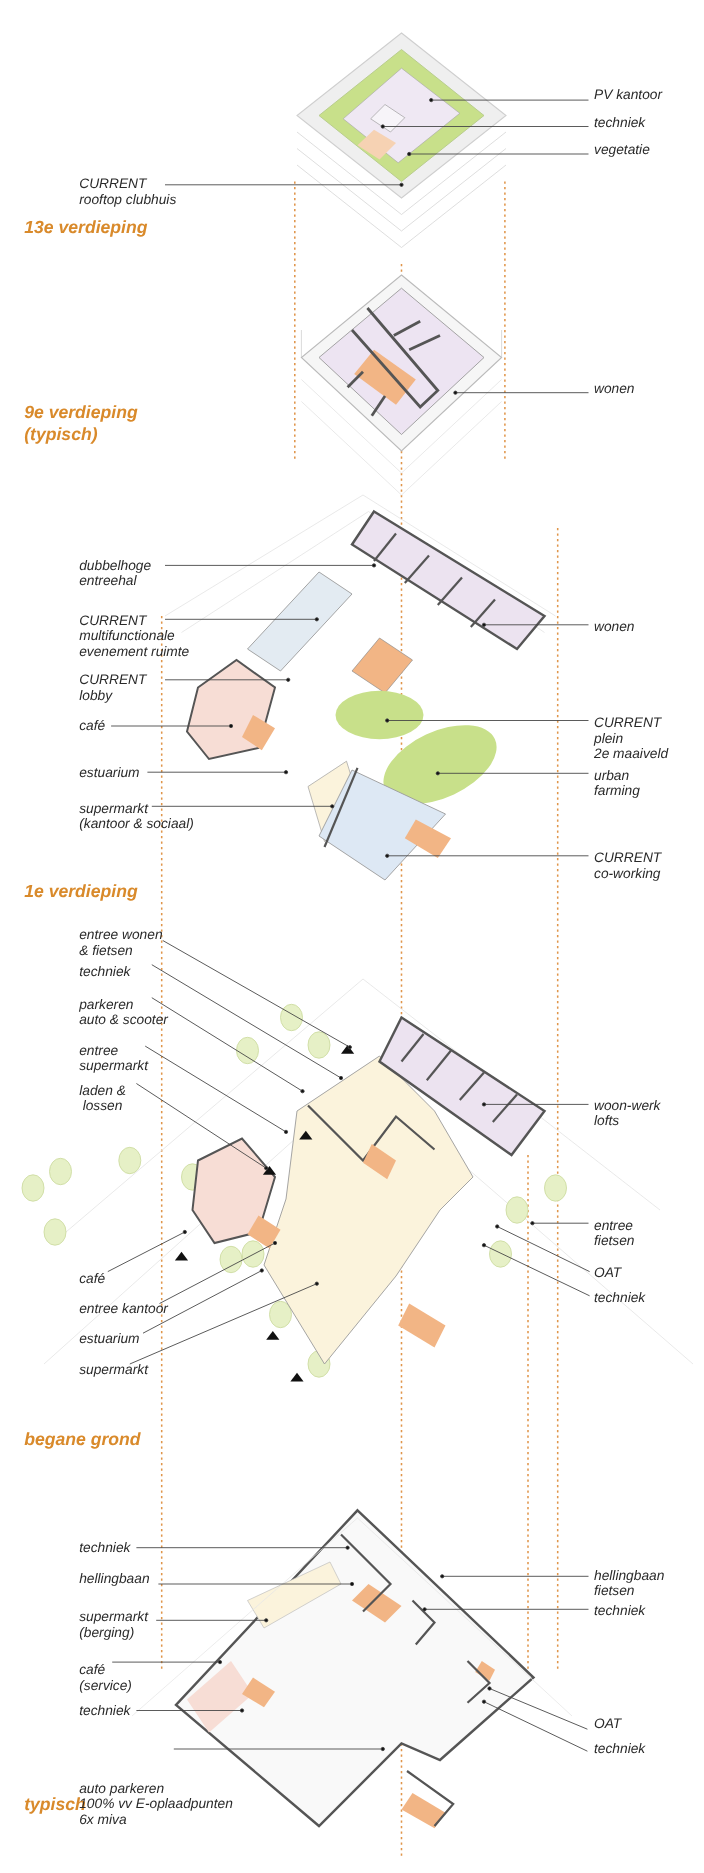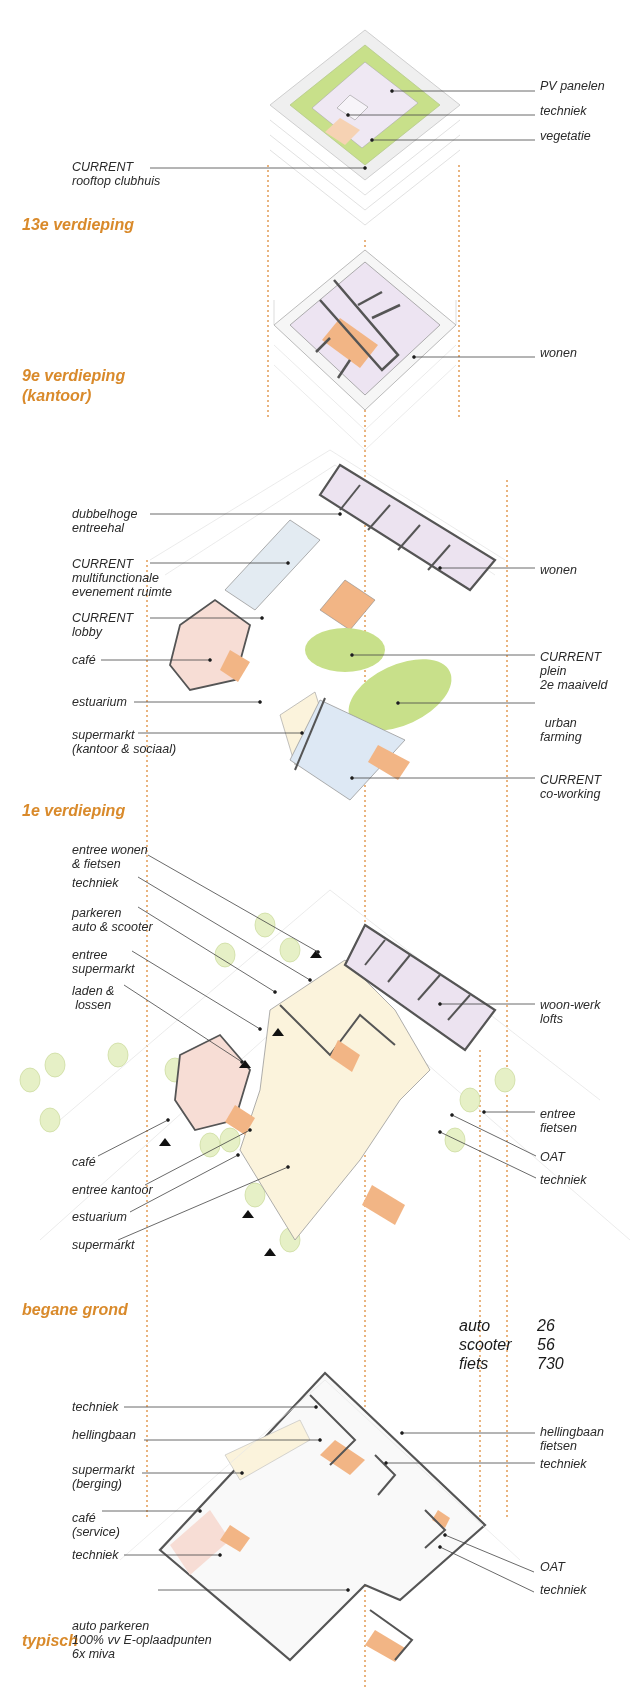--- a/index.html
+++ b/index.html
@@ -236,51 +236,51 @@
         <line x1="386" y1="1463" x2="535" y2="1463"></line>
         <circle cx="386" cy="1463" r="1.5" fill="#111"></circle>
         <line x1="445" y1="1535" x2="534" y2="1572"></line>
         <circle cx="445" cy="1535" r="1.5" fill="#111"></circle>
         <line x1="440" y1="1547" x2="534" y2="1592"></line>
         <circle cx="440" cy="1547" r="1.5" fill="#111"></circle>
       </g>
   </svg>
 
   <div id="titles">
-      <div class="floor-title" style="left: 22px; top: 198px; margin-top: 17px;">13e verdieping</div>
+      <div class="floor-title" style="left: 22px; top: 198px;">13e verdieping</div>
       <div class="floor-title" style="left: 22px; top: 366px;">9e verdieping
-(kantoor)</div>
+(typisch)</div>
       <div class="floor-title" style="left: 22px; top: 801px;">1e verdieping</div>
       <div class="floor-title" style="left: 22px; top: 1284px; margin-top: 16px;">begane grond</div>
       <div class="floor-title" style="left: 22px; top: 1631px;">typisch</div>
     </div>
 
   <div id="labels">
-      <div class="lbl right" style="left: 540px; top: 79px;">PV panelen</div>
+      <div class="lbl right" style="left: 540px; top: 79px;">PV kantoor</div>
       <div class="lbl right" style="left: 540px; top: 104px;">techniek</div>
       <div class="lbl right" style="left: 540px; top: 129px;">vegetatie</div>
       <div class="lbl left" style="left: 72px; top: 160px;">CURRENT
 rooftop clubhuis</div>
       <div class="lbl right" style="left: 540px; top: 346px;">wonen</div>
       <div class="lbl left" style="left: 72px; top: 507px;">dubbelhoge
 entreehal</div>
       <div class="lbl left" style="left: 72px; top: 557px;">CURRENT
 multifunctionale
 evenement ruimte</div>
       <div class="lbl left" style="left: 72px; top: 611px;">CURRENT
 lobby</div>
       <div class="lbl left" style="left: 72px; top: 653px;">café</div>
       <div class="lbl left" style="left: 72px; top: 695px;">estuarium</div>
       <div class="lbl left" style="left: 72px; top: 728px;">supermarkt
 (kantoor &amp; sociaal)</div>
       <div class="lbl right" style="left: 540px; top: 563px;">wonen</div>
       <div class="lbl right" style="left: 540px; top: 650px;">CURRENT
 plein
 2e maaiveld</div>
-      <div class="lbl right" style="left: 540px; top: 716px; text-align: center;">urban
+      <div class="lbl right" style="left: 540px; top: 698px;">urban
 farming</div>
       <div class="lbl right" style="left: 540px; top: 773px;">CURRENT
 co-working</div>
       <div class="lbl left" style="left: 72px; top: 843px;">entree wonen
 &amp; fietsen</div>
       <div class="lbl left" style="left: 72px; top: 876px;">techniek</div>
       <div class="lbl left" style="left: 72px; top: 906px;">parkeren
 auto &amp; scooter</div>
       <div class="lbl left" style="left: 72px; top: 948px;">entree
 supermarkt</div>
@@ -306,27 +306,13 @@
       <div class="lbl left" style="left: 72px; top: 1578px; margin-top: 41px;">auto parkeren
 100% vv E-oplaadpunten
 6x miva</div>
       <div class="lbl right" style="left: 540px; top: 1425px;">hellingbaan
 fietsen</div>
       <div class="lbl right" style="left: 540px; top: 1457px;">techniek</div>
       <div class="lbl right" style="left: 540px; top: 1560px;">OAT</div>
       <div class="lbl right" style="left: 540px; top: 1583px;">techniek</div>
     </div>
 
-  <div class="stats">
-    <div class="row">
-      <span class="k">auto</span>
-      <span>26</span>
-    </div>
-    <div class="row">
-      <span class="k">scooter</span>
-      <span>56</span>
-    </div>
-    <div class="row">
-      <span class="k">fiets</span>
-      <span>730</span>
-    </div>
-  </div>
 </div>
 
 </body></html>

